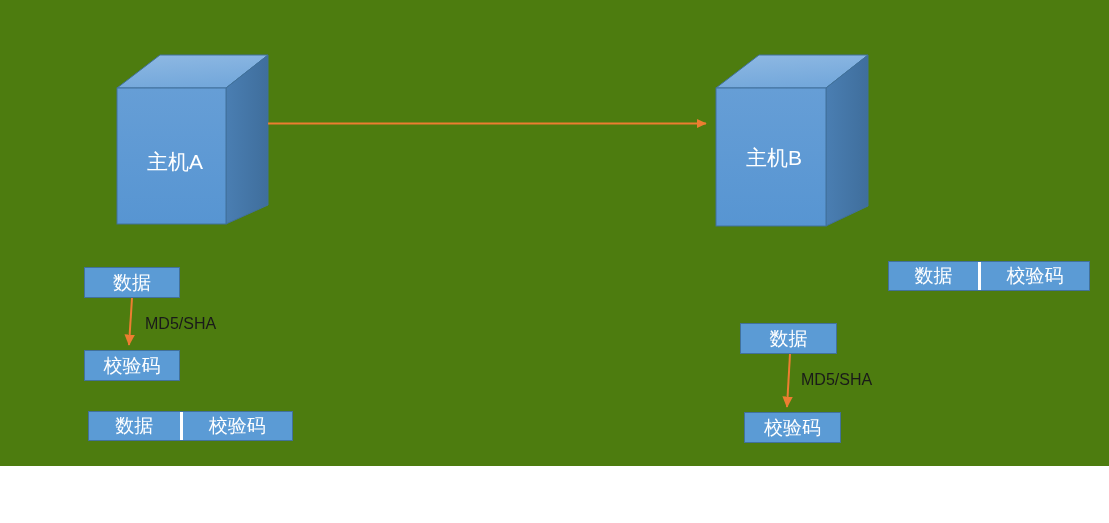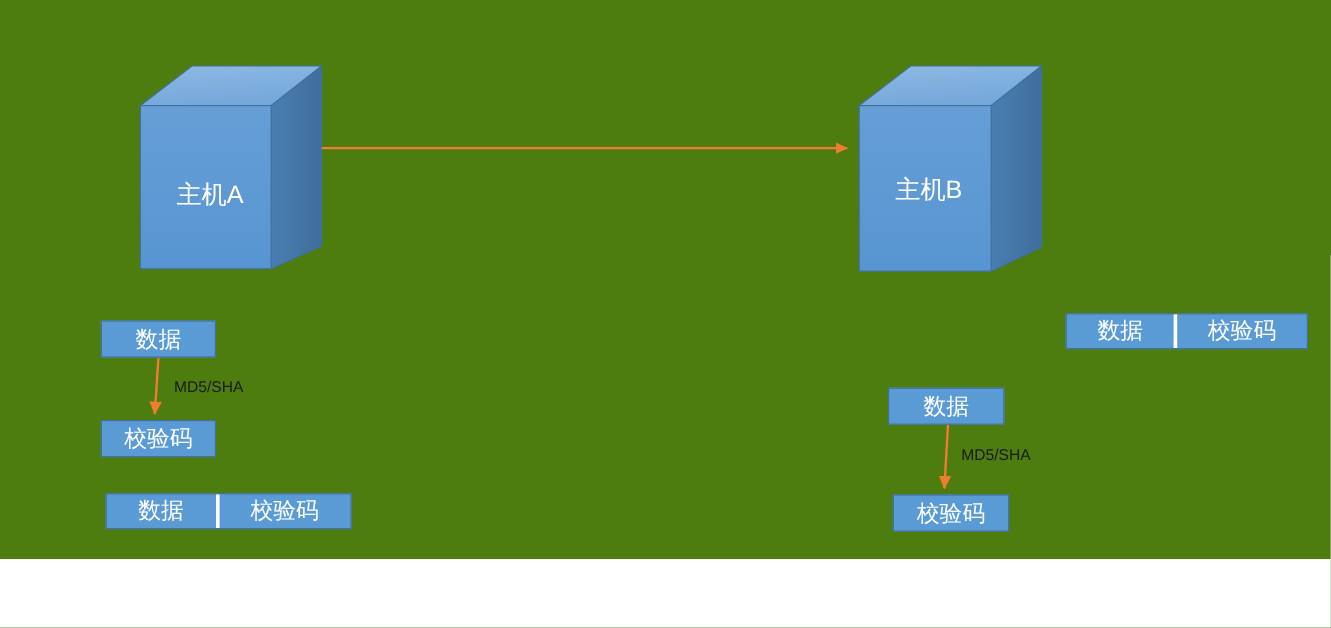--- a/index.html
+++ b/index.html
@@ -66,21 +66,21 @@
   }
   .combo .divider {
     width: 3px;
     background: #ffffff;
     flex: 0 0 auto;
   }
   
   .annot {
     position: absolute;
     color: #1a1a1a;
-    font-size: 13px;
+    font-size: 16px;
     font-family: "Liberation Sans", sans-serif;
     white-space: nowrap;
   }
 </style>
 </head>
 <body>
 
 <div id="canvas">
 
   <svg class="svg-layer" viewBox="0 0 1109 523">

